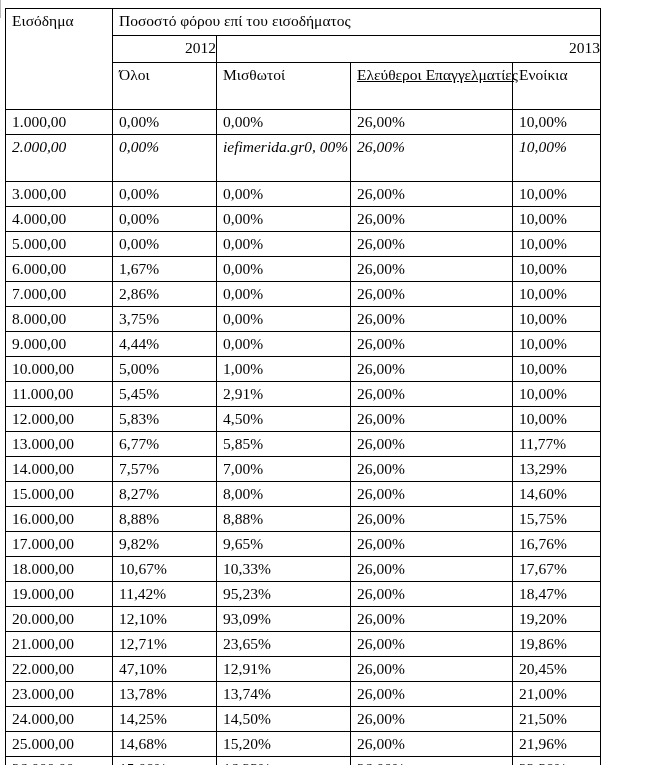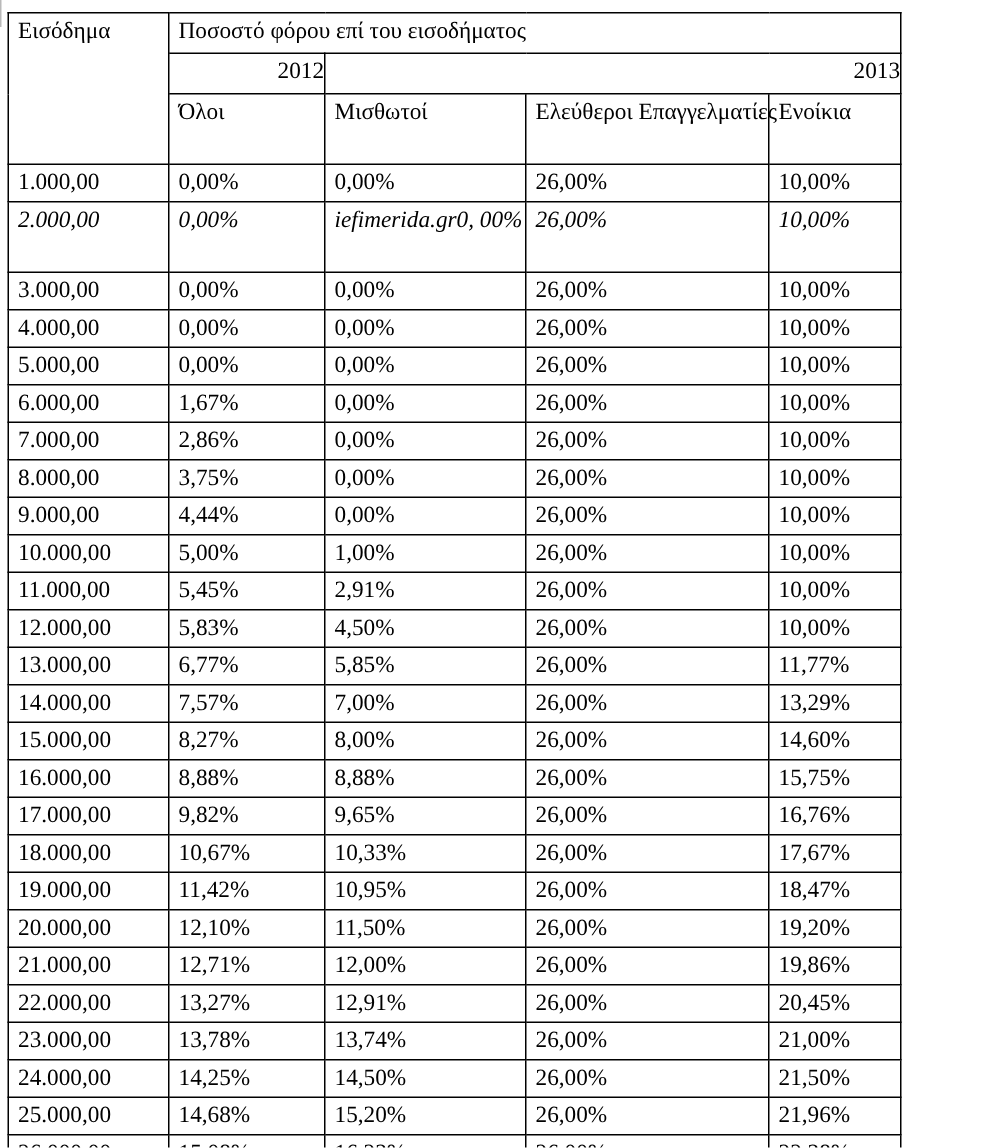--- a/index.html
+++ b/index.html
@@ -69,20 +69,21 @@
   td.income-head {
     vertical-align: middle;
     text-align: left;
     margin-left: 45px;
   }
 
   td.freelance-head {
     white-space: normal;
     line-height: 19px;
     padding-top: 3px;
+    text-decoration: underline;
   }
 
   td.rent-head {
     vertical-align: bottom;
     padding-bottom: 4px;
   }
 
   td.salaried-head,
   td.all-head {
     vertical-align: bottom;
@@ -251,41 +252,41 @@
         <tr class="data-row">
           <td>18.000,00</td>
           <td>10,67%</td>
           <td>10,33%</td>
           <td>26,00%</td>
           <td>17,67%</td>
         </tr>
         <tr class="data-row">
           <td>19.000,00</td>
           <td>11,42%</td>
-          <td>10,95%</td>
+          <td>95,23%</td>
           <td>26,00%</td>
           <td>18,47%</td>
         </tr>
         <tr class="data-row">
           <td>20.000,00</td>
           <td>12,10%</td>
-          <td>11,50%</td>
+          <td>93,09%</td>
           <td>26,00%</td>
           <td>19,20%</td>
         </tr>
         <tr class="data-row">
           <td>21.000,00</td>
           <td>12,71%</td>
-          <td>12,00%</td>
+          <td>23,65%</td>
           <td>26,00%</td>
           <td>19,86%</td>
         </tr>
         <tr class="data-row">
           <td>22.000,00</td>
-          <td>13,27%</td>
+          <td>47,10%</td>
           <td>12,91%</td>
           <td>26,00%</td>
           <td>20,45%</td>
         </tr>
         <tr class="data-row">
           <td>23.000,00</td>
           <td>13,78%</td>
           <td>13,74%</td>
           <td>26,00%</td>
           <td>21,00%</td>

